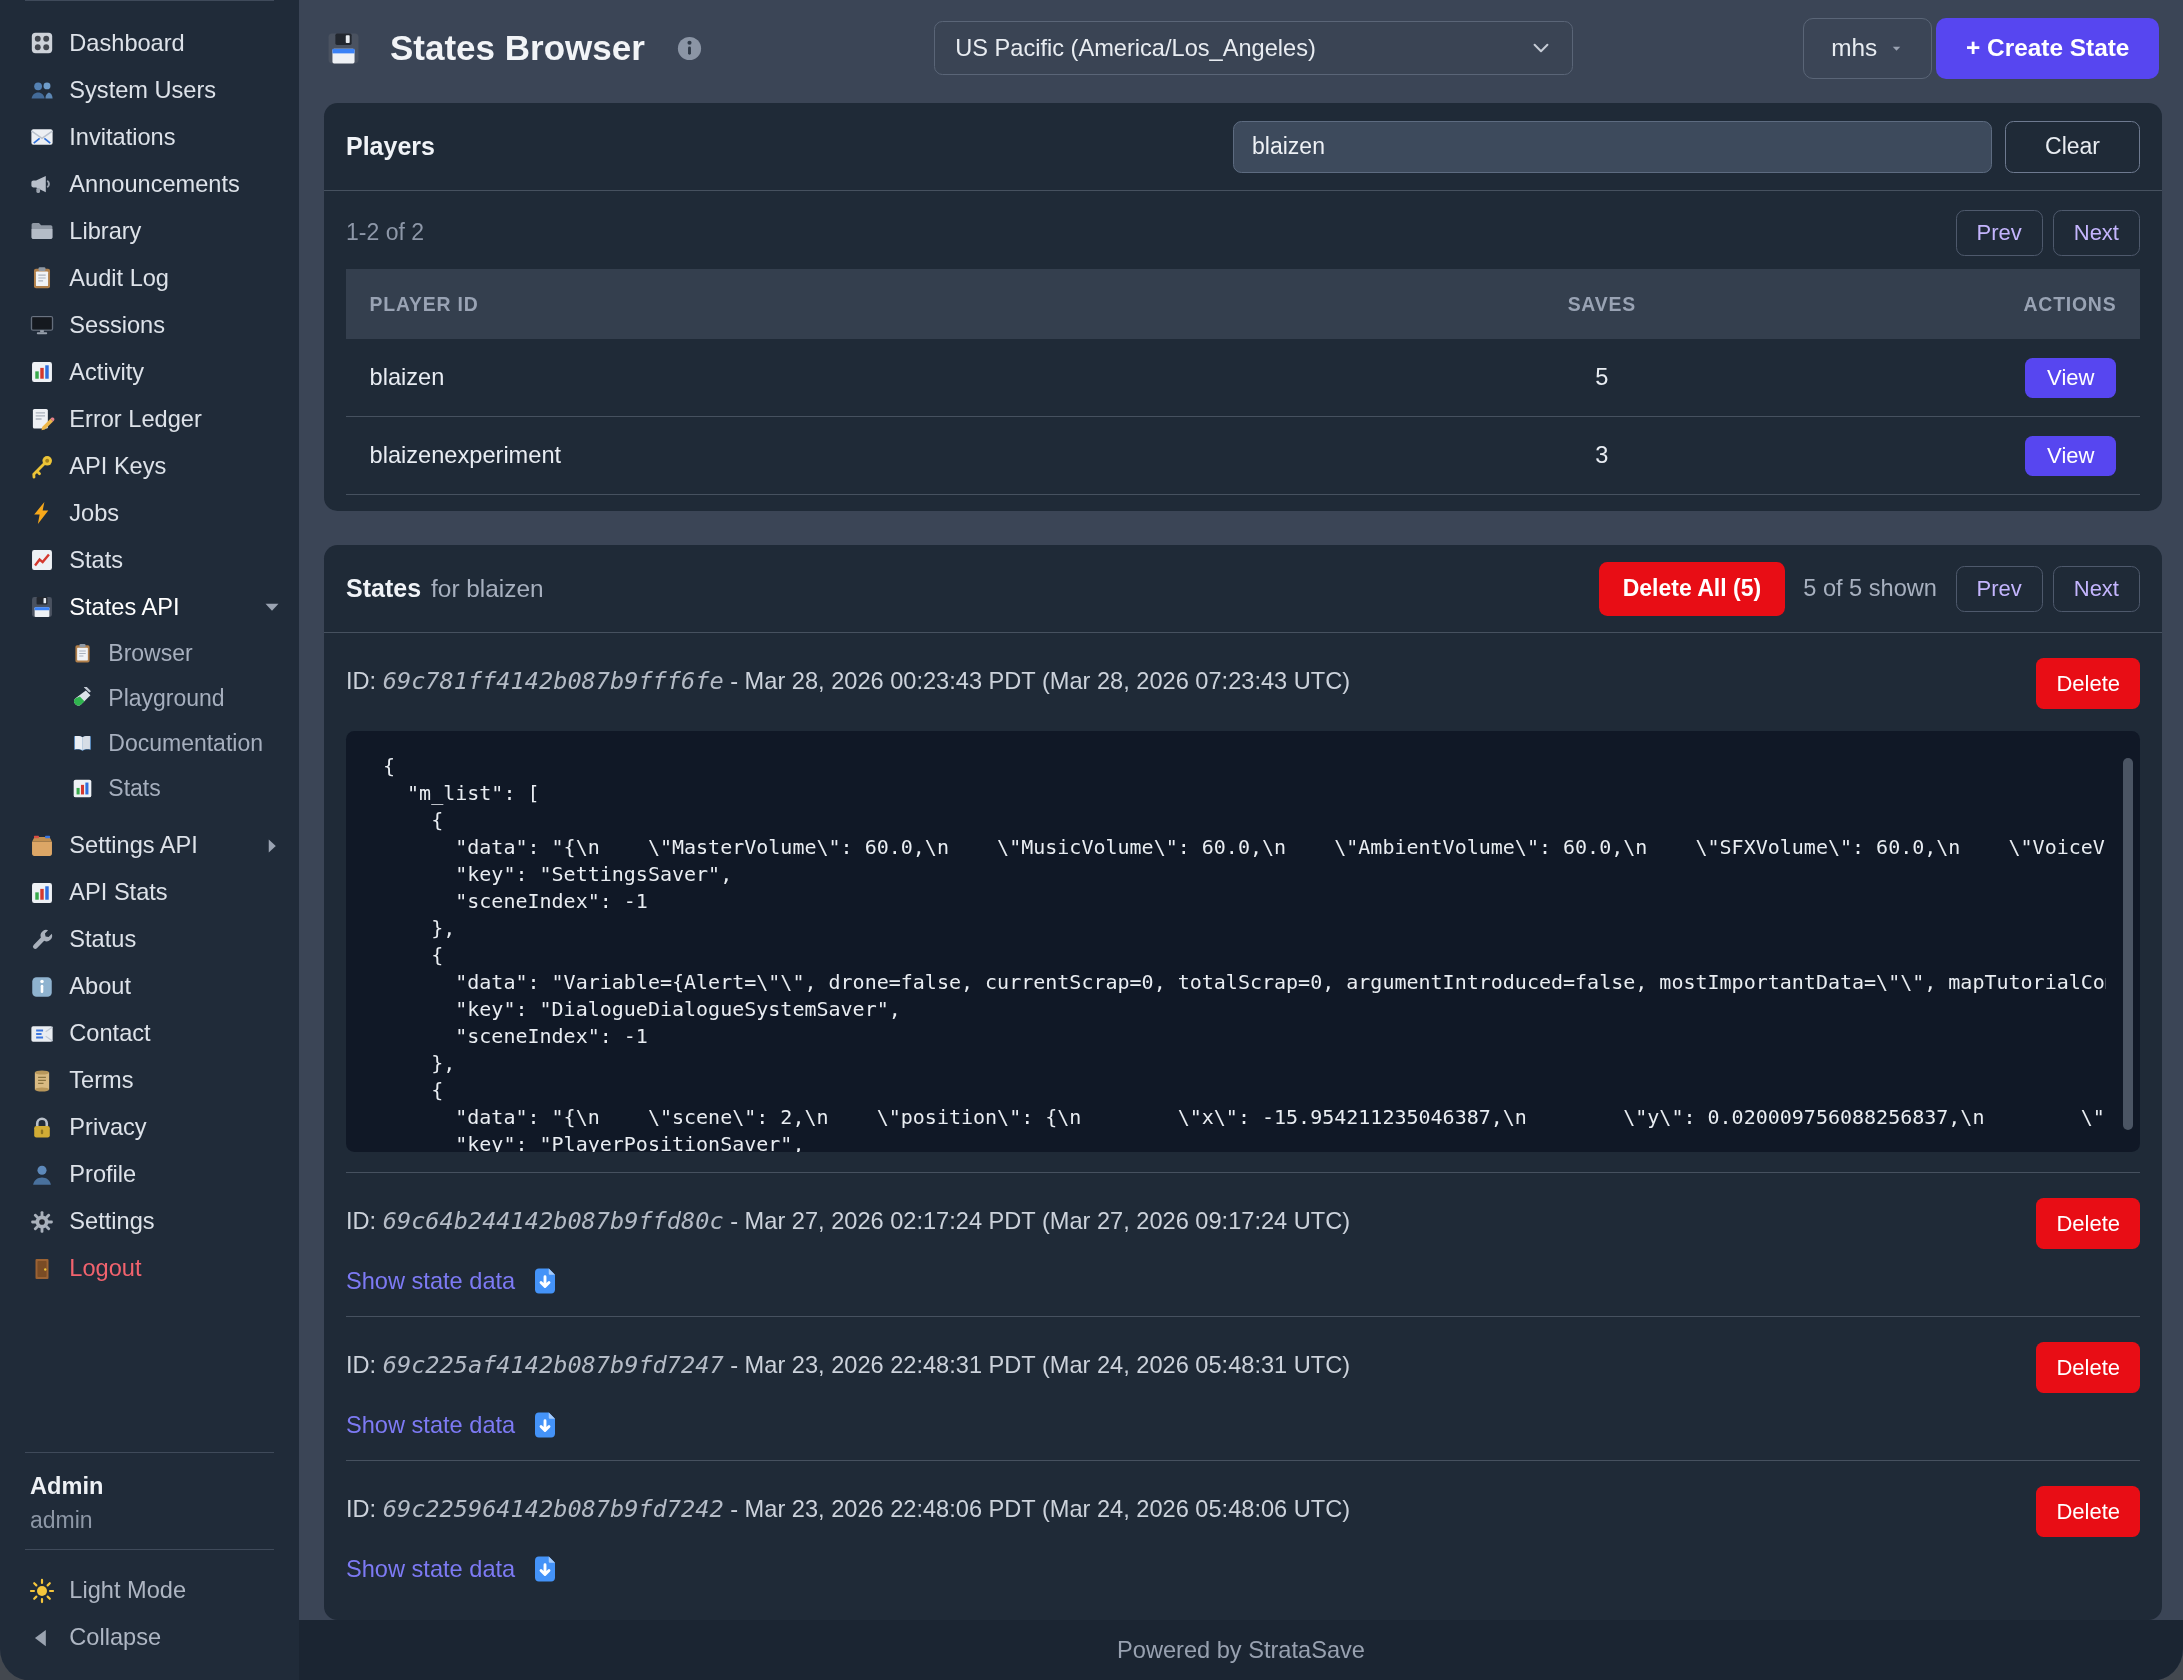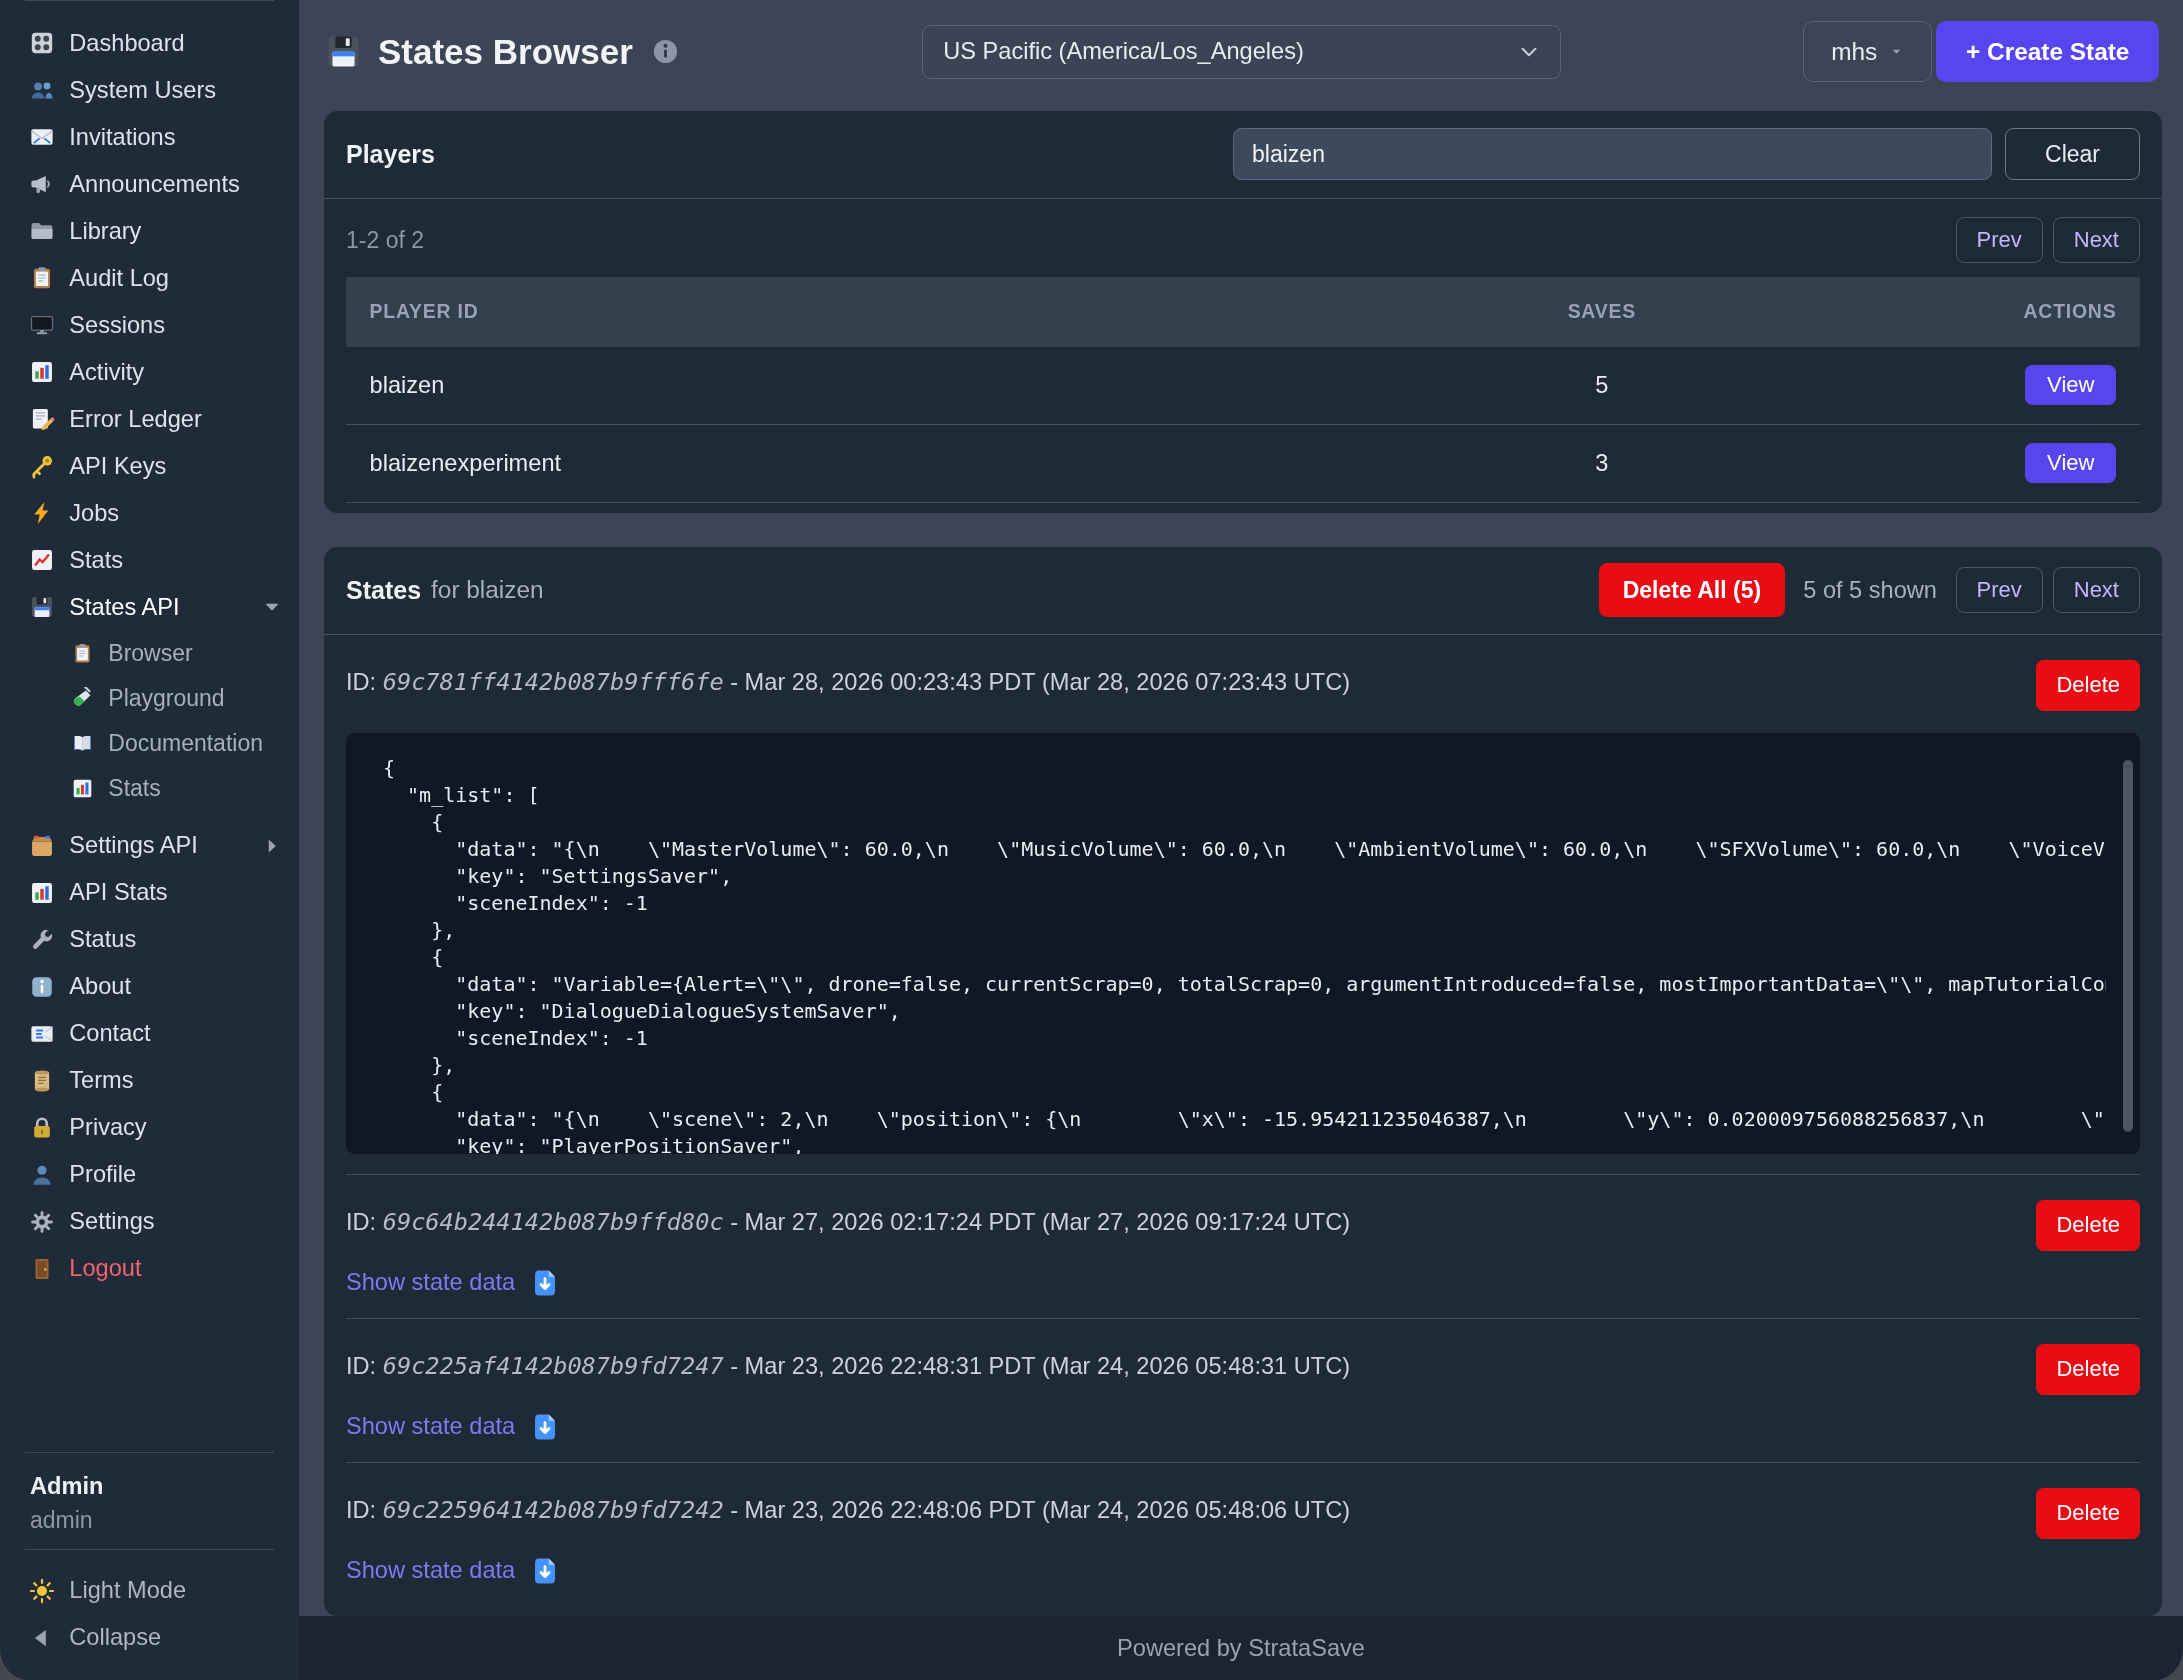--- a/index.html
+++ b/index.html
@@ -23,21 +23,21 @@
   .sb-bottom { margin-top:auto; padding-bottom:20px; }
   .sb-user { padding:20px 0 15px 30px; }
   .sb-user-name { color:#eef1f5; font-size:23.6px; font-weight:bold; }
   .sb-user-id { color:#8d97a6; font-size:23px; margin-top:6.7px; }
   .sb-links { padding:17px 0 0 29px; }
 
   
   .main { flex:1; display:flex; flex-direction:column; background:#3b4556; min-width:0; }
   .main-header { height:118px; display:flex; align-items:center; padding:0 23.6px 0 25px; }
   .title-wrap { display:flex; align-items:center; gap:15px; }
-  .page-title { margin:0; font-size:35px; font-weight:bold; color:#f2f4f7; }
+  .page-title { margin:12px; font-size:35px; font-weight:bold; color:#f2f4f7; }
   .ico.big { width:39px; height:39px; }
   .ico.info { width:29px; height:29px; margin-left:3.4px; cursor:pointer; }
   .tz-select { margin:0 auto; width:639px; height:54px; border:1.7px solid #5a6577; border-radius:8.4px;
     background:#3a4454; display:flex; align-items:center; padding:0 20px; color:#e8ecf1; font-size:23.6px; cursor:pointer; }
   .tz-select .chev { margin-left:auto; width:22px; height:22px; }
   .hdr-right { display:flex; align-items:center; gap:4px; }
   .ghost-btn { display:inline-flex; align-items:center; justify-content:center; gap:11.8px; background:transparent;
     border:1.7px solid #5a6577; border-radius:10px; color:#e8ecf1; font-size:24.4px; height:61px; padding:0 27px;
     font-family:inherit; cursor:pointer; }
   .primary-btn { background:#5746f0; border:none; border-radius:10px; color:#fff; font-size:24.4px; font-weight:bold;
@@ -48,21 +48,21 @@
   .panel.states { margin-top:34px; }
   .panel-head { display:flex; align-items:center; height:88px; padding:0 22px; border-bottom:1.7px solid #46515f; }
   .panel-title { margin:0; font-size:25px; font-weight:bold; color:#f0f3f7; }
   .panel-sub { font-size:24.4px; color:#a7b0bf; margin-left:10px; }
   .search-input { margin-left:auto; width:759px; height:52px; background:#3d4a5c; border:1.7px solid #5d6b80;
     border-radius:8.4px; color:#eef1f5; font-size:23px; padding:0 18.5px; font-family:inherit; }
   .small-ghost { background:transparent; border:1.7px solid #6e7a90; border-radius:8.4px; color:#e8ecf1;
     font-size:23px; height:52px; padding:0 39px; margin-left:13.5px; font-family:inherit; cursor:pointer; }
   .pager-btn { background:transparent; border:1.7px solid #4e596c; border-radius:8.4px; color:#c4b5fd;
     font-size:22px; height:46px; padding:0 20px; font-family:inherit; cursor:pointer; }
-  .panel-body { padding:0 22px 10px; }
+  .panel-body { padding:0 22px 16px; }
   .pg-row { display:flex; align-items:center; padding:18.5px 0 13.5px; }
   .range-text { color:#8d97a8; font-size:23px; }
   .pg-row .pagers { margin-left:auto; display:flex; gap:10px; }
 
   table { width:100%; border-collapse:collapse; }
   thead th { background:#343f4e; color:#99a3b4; font-size:19.4px; letter-spacing:0.8px; text-align:left;
     padding:23.6px 23.6px; font-weight:bold; }
   thead th.c { text-align:center; } thead th.r { text-align:right; }
   tbody td { color:#e8ecf2; font-size:23.6px; padding:18.5px 23.6px; border-bottom:1.7px solid #46515f; }
   tbody tr:last-child td { border-bottom:1.7px solid #46515f; }

